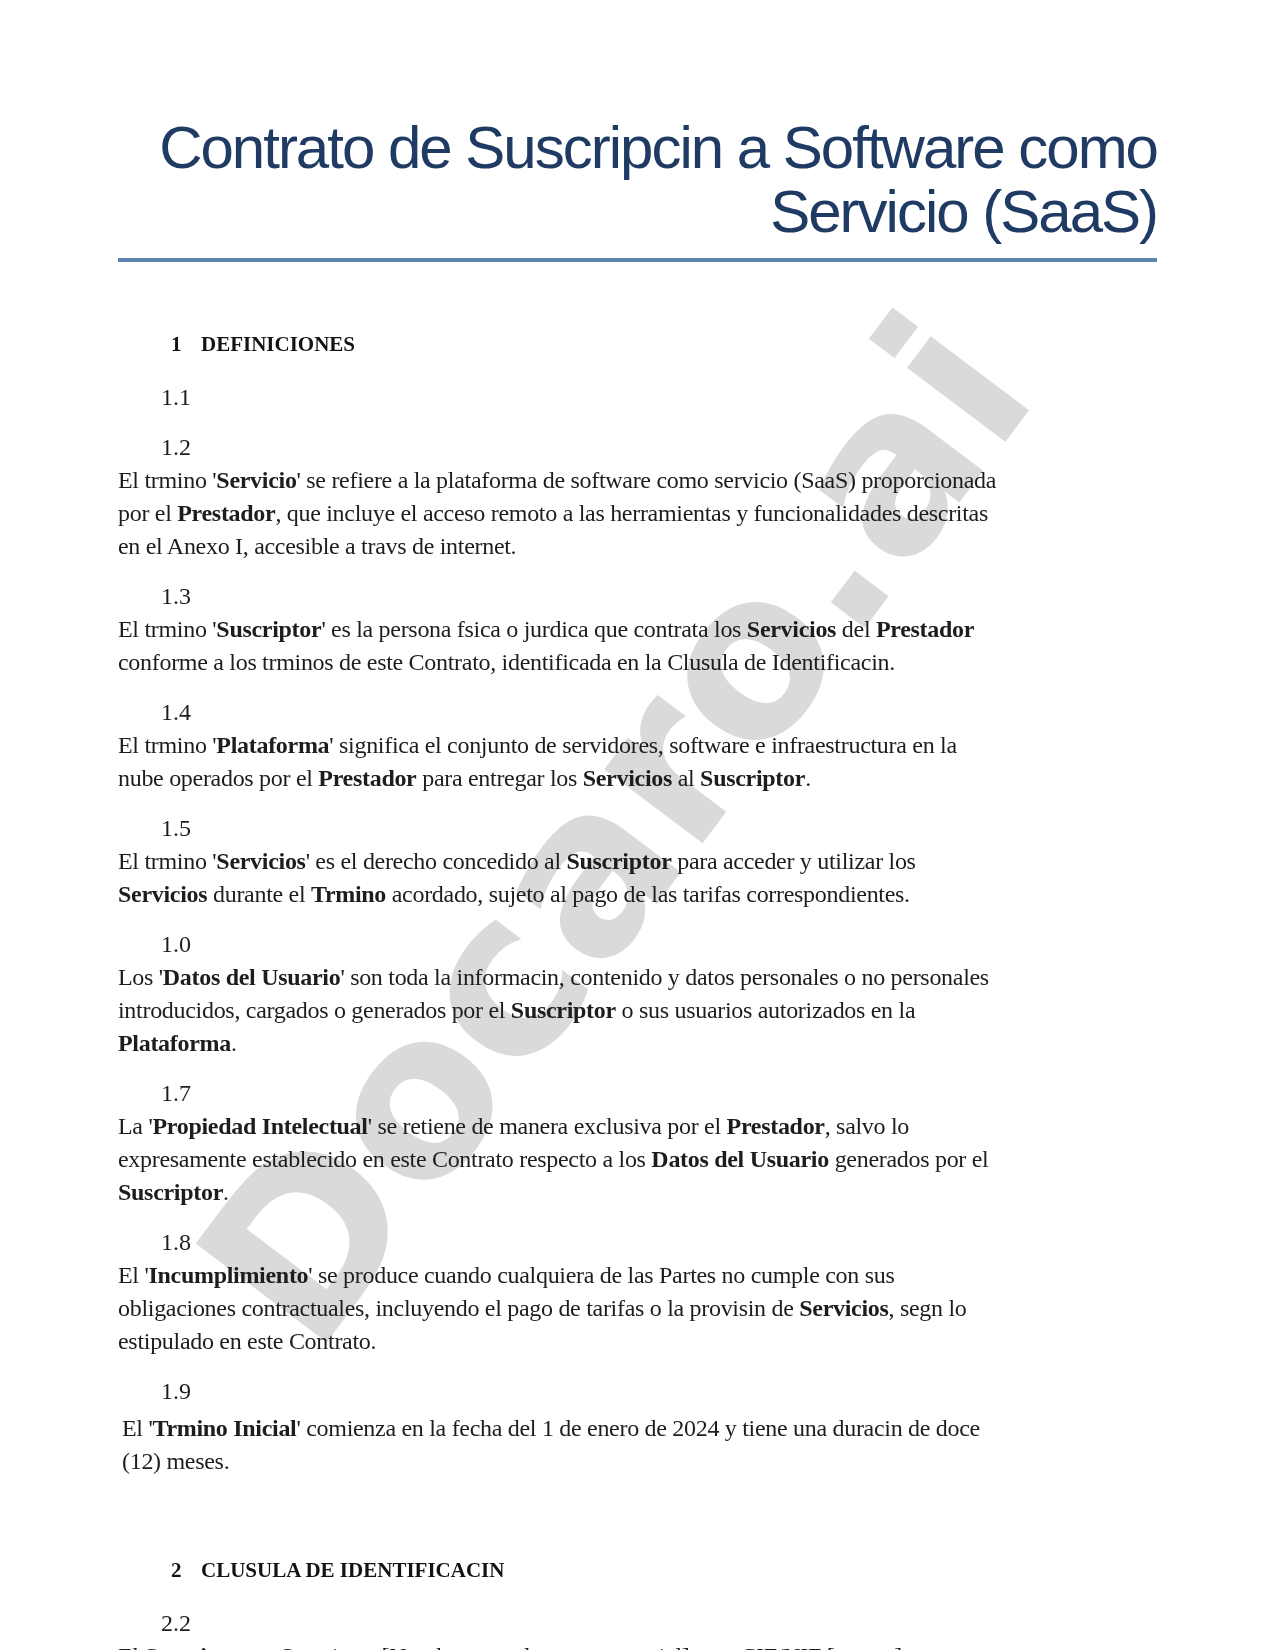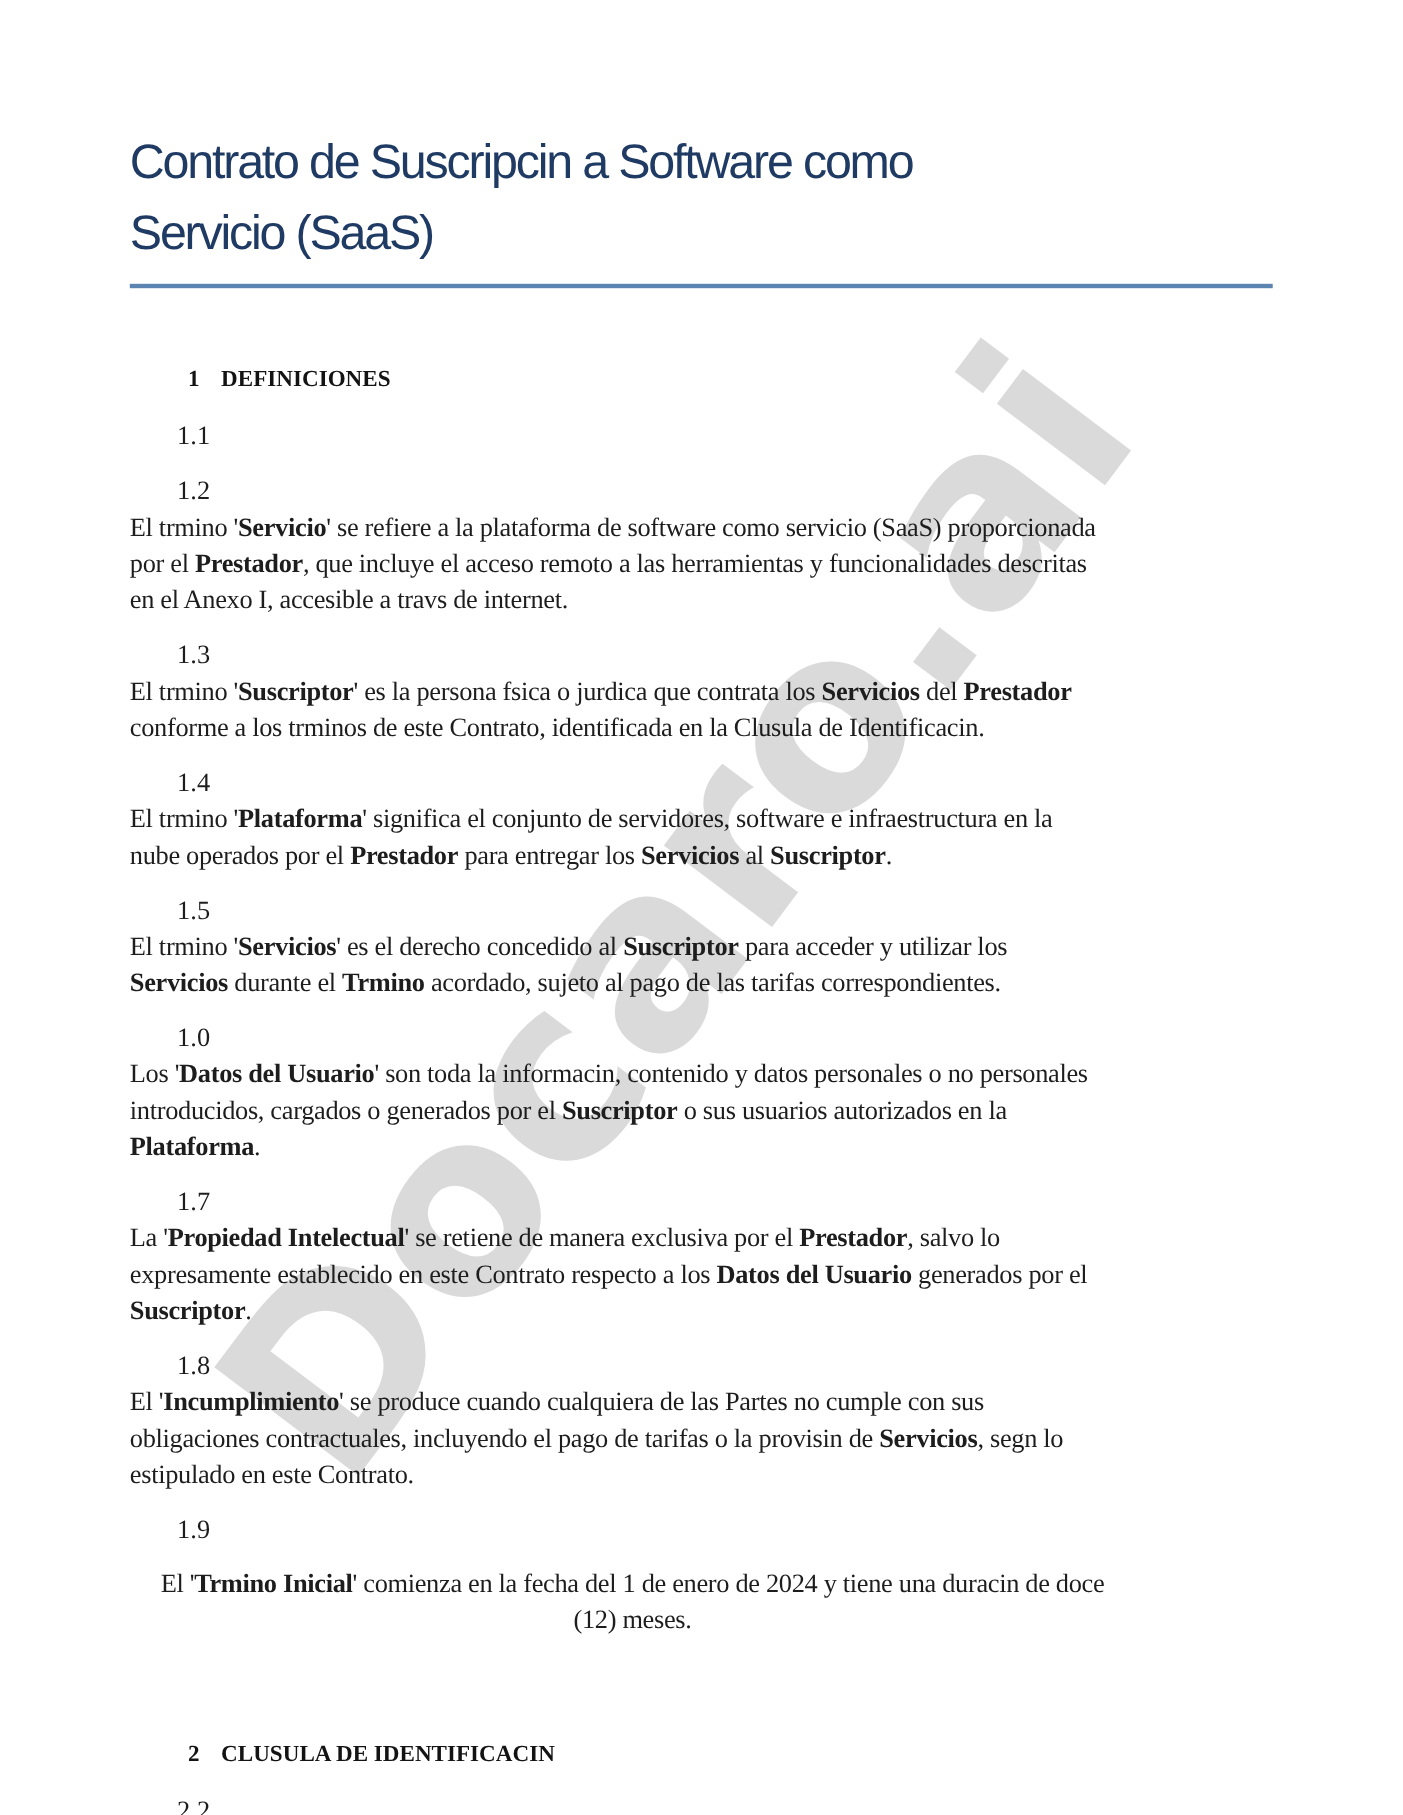--- a/index.html
+++ b/index.html
@@ -23,24 +23,24 @@
     z-index:0;
     user-select:none;
   }
   .content {
     position:relative;
     z-index:1;
     padding:0 118px;
   }
   .doc-title {
     margin:116px 0 0 0;
-    text-align:left;
+    text-align:right;
     font-family:"Liberation Sans", sans-serif;
     font-weight:400;
-    font-size:44px;
+    font-size:60px;
     line-height:64px;
     letter-spacing:-2px;
     color:#1f3b64;
   }
   .doc-title .title-line { display:block; }
   .title-rule {
     margin-top:14px;
     height:4px;
     background:#5b84b1;
   }
@@ -119,21 +119,21 @@
           <div class="clause">
             <span class="cl-num">1.7</span>
             <p class="cl-text" style="margin: 0px;">La '<strong>Propiedad Intelectual</strong>' se retiene de manera exclusiva por el <strong>Prestador</strong>, salvo lo expresamente establecido en este Contrato respecto a los <strong>Datos del Usuario</strong> generados por el <strong>Suscriptor</strong>.</p>
           </div>
           <div class="clause">
             <span class="cl-num">1.8</span>
             <p class="cl-text" style="margin: 0px;">El '<strong>Incumplimiento</strong>' se produce cuando cualquiera de las Partes no cumple con sus obligaciones contractuales, incluyendo el pago de tarifas o la provisin de <strong>Servicios</strong>, segn lo estipulado en este Contrato.</p>
           </div>
           <div class="clause">
             <span class="cl-num">1.9</span>
-            <p class="cl-text" style="margin: 16px; text-align: center;">El '<strong>Trmino Inicial</strong>' comienza en la fecha del 1 de enero de 2024 y tiene una duracin de doce (12) meses.</p>
+            <p class="cl-text" style="margin: 4px;">El '<strong>Trmino Inicial</strong>' comienza en la fecha del 1 de enero de 2024 y tiene una duracin de doce (12) meses.</p>
           </div>
         </div>
         <div class="section">
           <div class="section-heading">
             <span class="sec-num">2</span>
             <span class="sec-title">CLUSULA DE IDENTIFICACIN</span>
           </div>
           <div class="clause">
             <span class="cl-num">2.2</span>
             <p class="cl-text" style="margin: 0px;">El <strong>Suscriptor</strong> es Suscriptor [Nombre completo o razn social], con CIF/NIF [nmero], domiciliado en [direccin], representado por [nombre del representante].</p>

